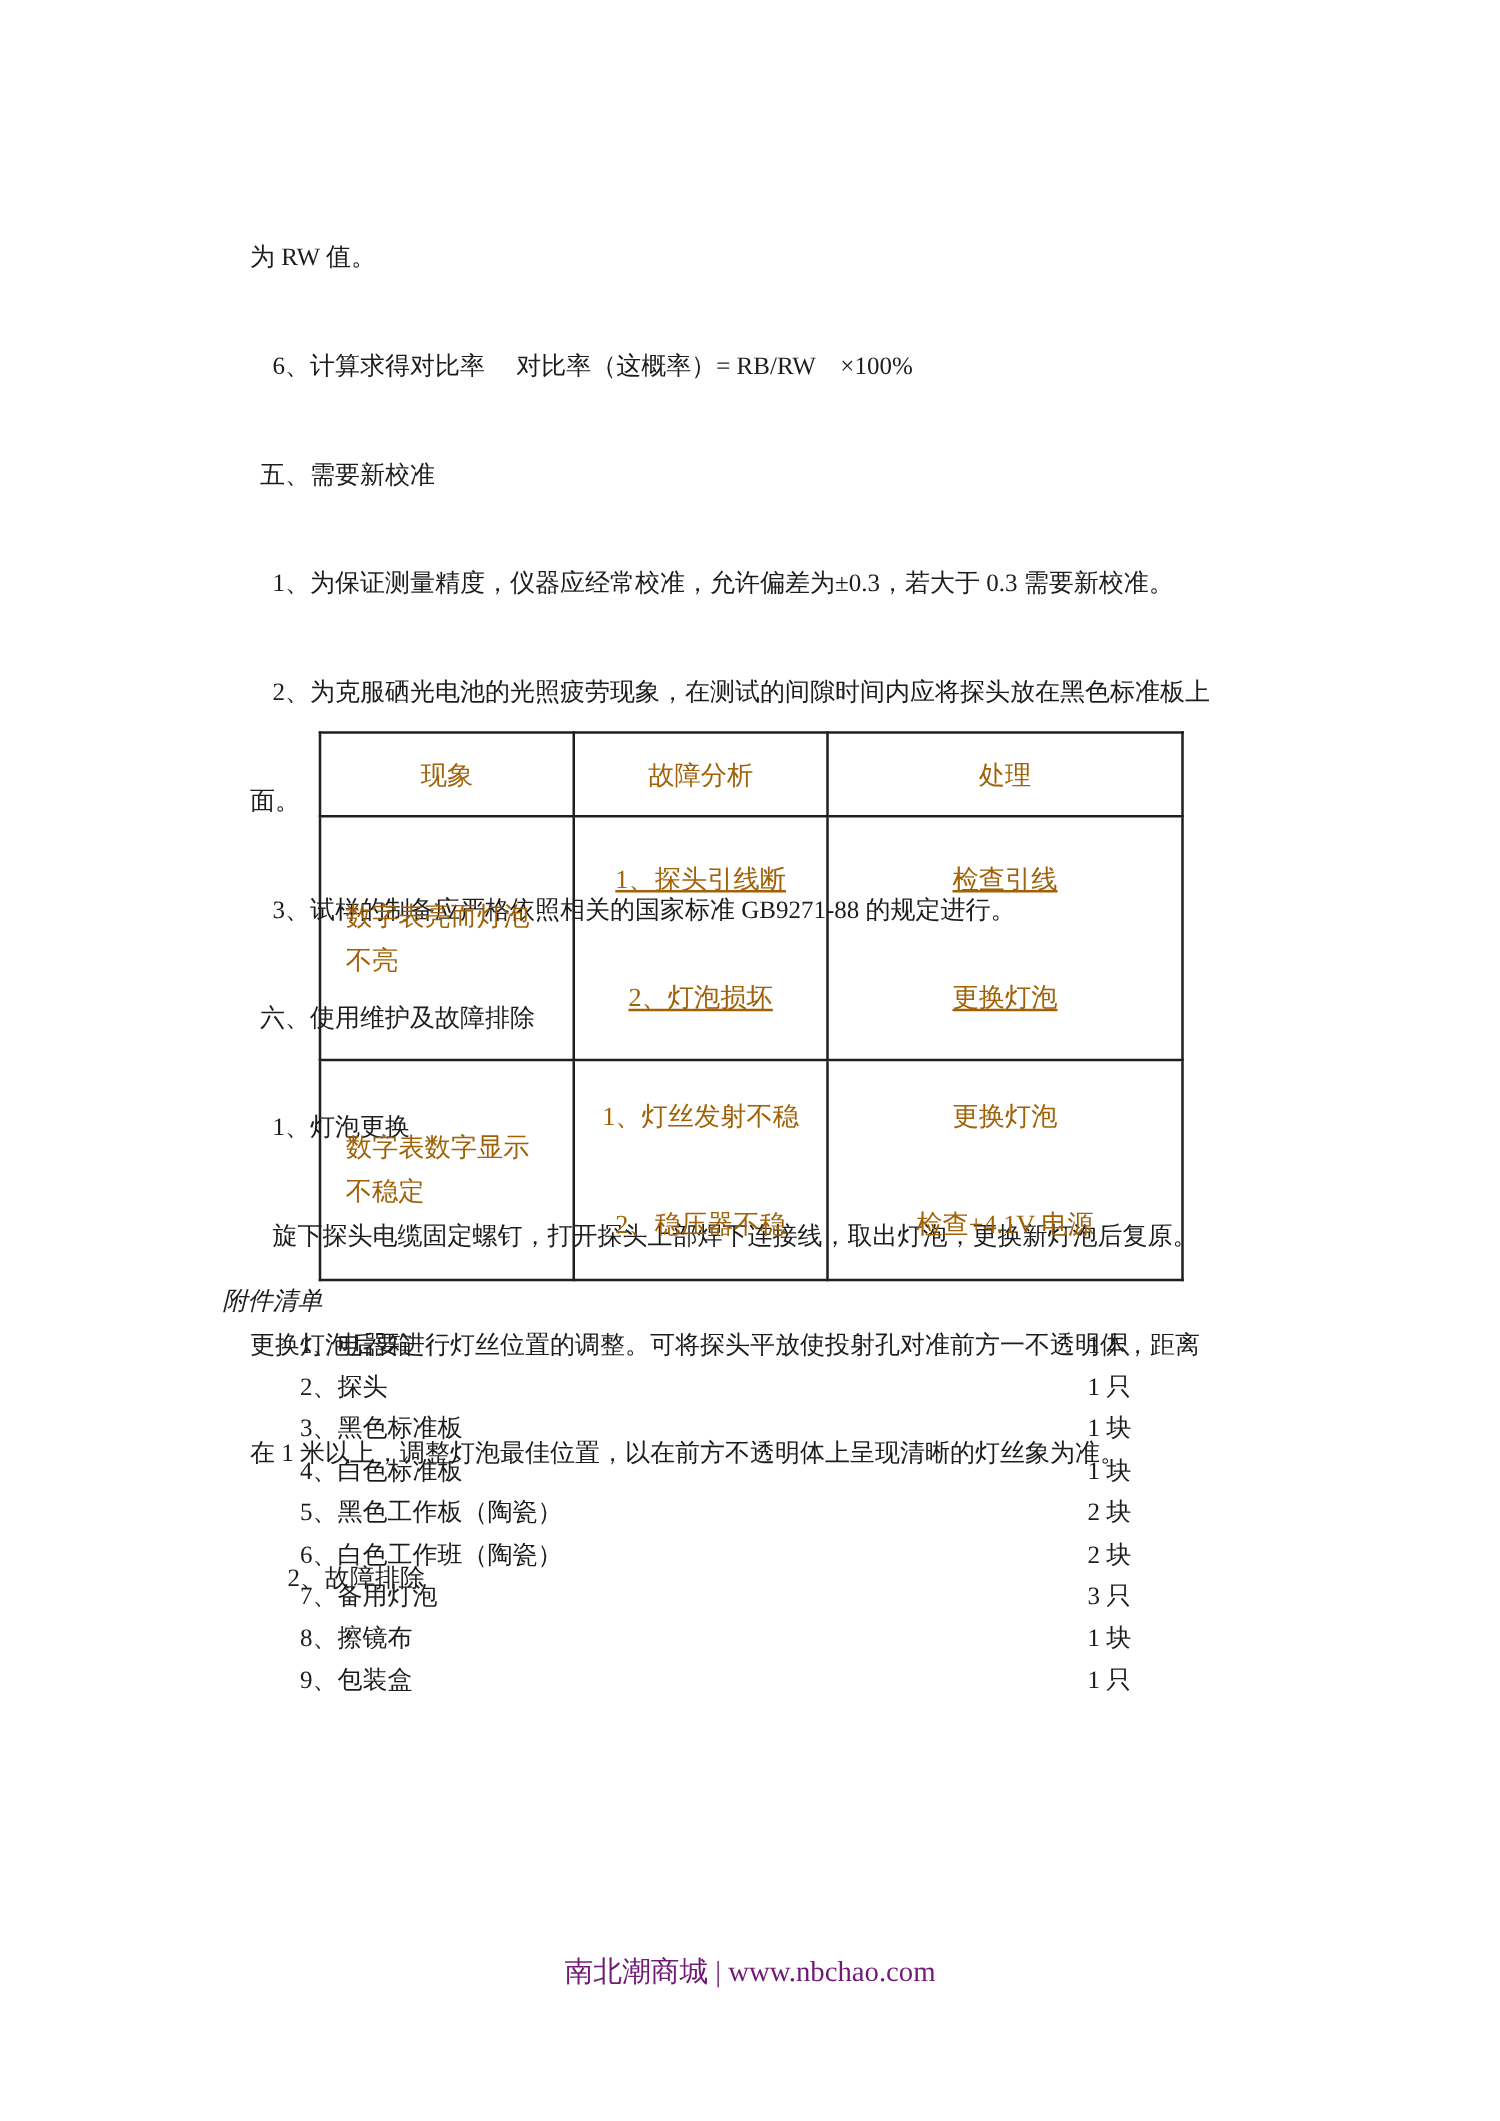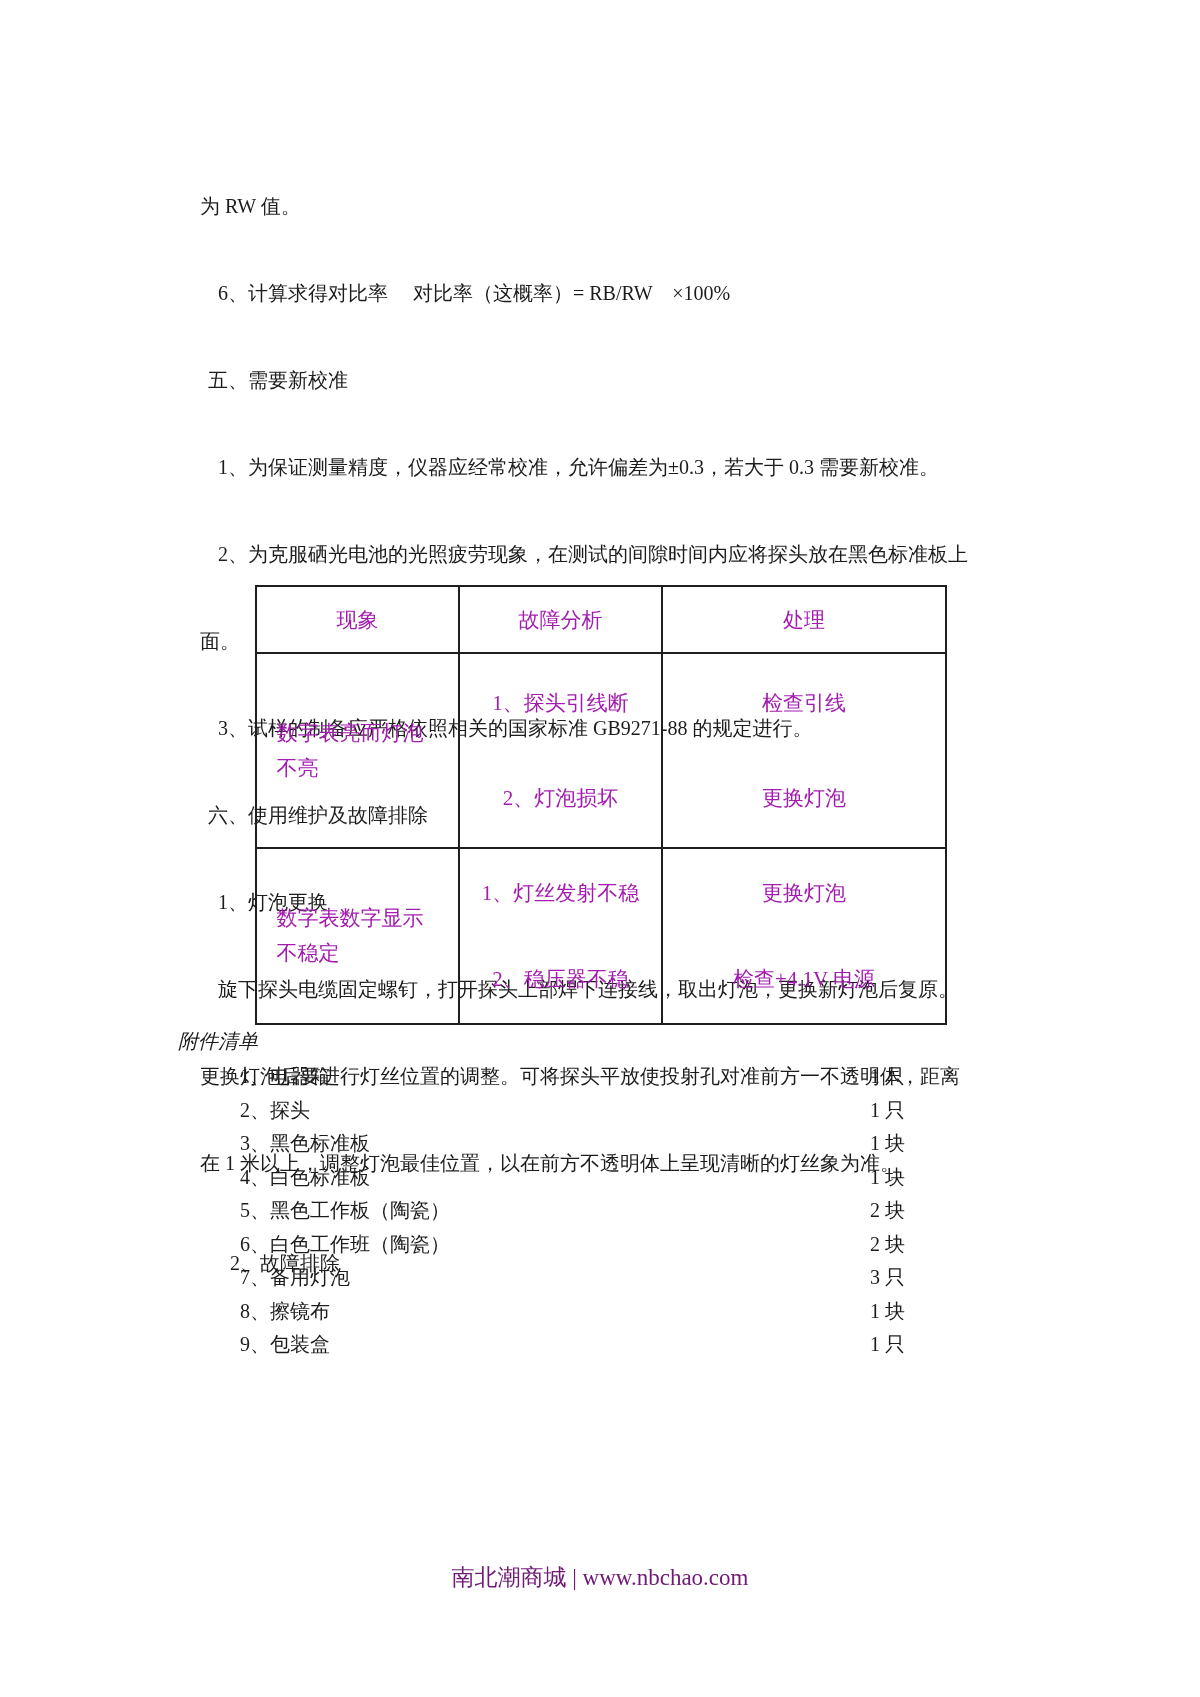--- a/index.html
+++ b/index.html
@@ -31,39 +31,39 @@
 
   
   .fault-table {
     position: absolute;
     left: 255px;
     top: 585px;
     width: 690px;
     border-collapse: collapse;
     table-layout: fixed;
     font-size: 21px;
-    color: #a21caf;
+    color: #a16207;
   }
   .fault-table th, .fault-table td {
     border: 2px solid #1f1f1f;
     font-weight: normal;
     text-align: center;
     vertical-align: middle;
     padding: 0;
   }
   .head-row th { height: 67px; }
   .row1 td { height: 195px; }
   .row2 td { height: 176px; }
   .stack-inner {
     display: flex;
     flex-direction: column;
     justify-content: space-around;
     align-items: center;
   }
-  .row1 .stack-inner { height: 191px; }
+  .row1 .stack-inner { height: 191px; text-decoration: underline; }
   .row2 .stack-inner { height: 172px; font-family: Liberation Serif, serif; }
   .phen-text {
     width: 162px;
     margin: 16px auto;
     line-height: 35px;
     text-align: left;
   }
 
   
   .accessories {

